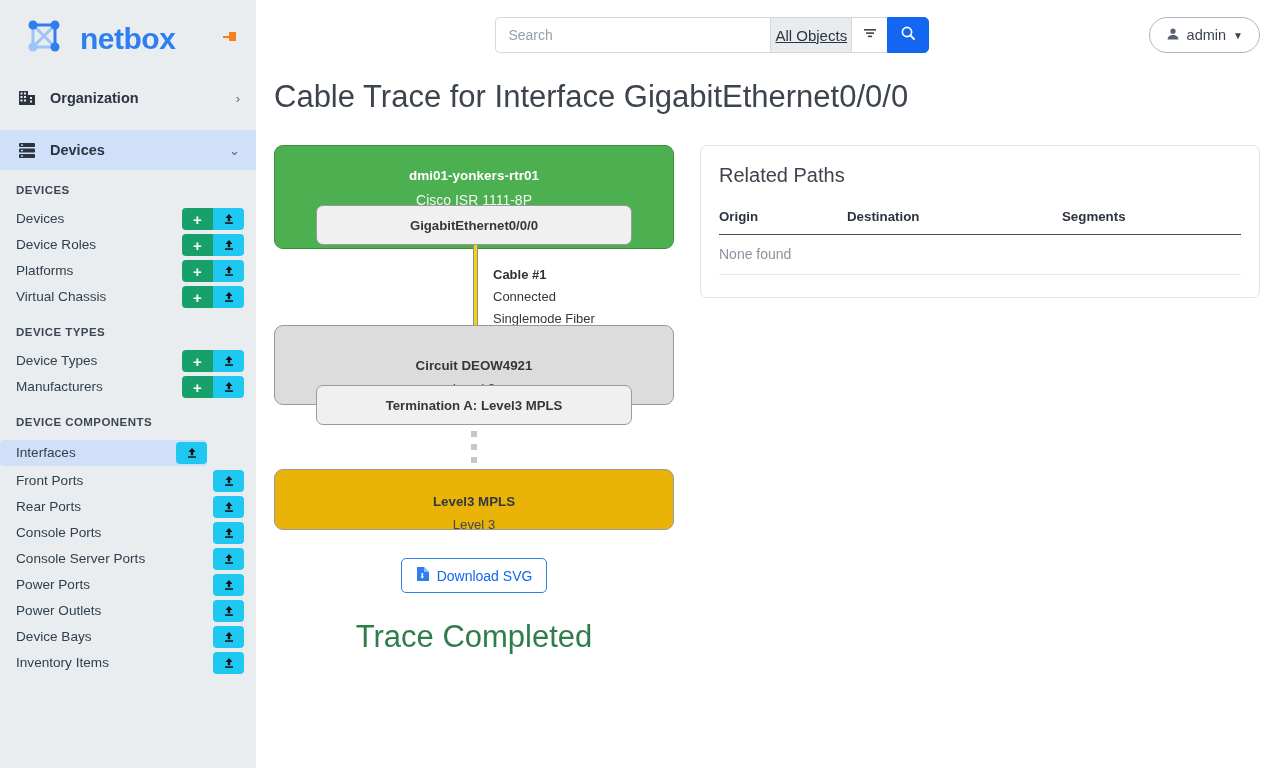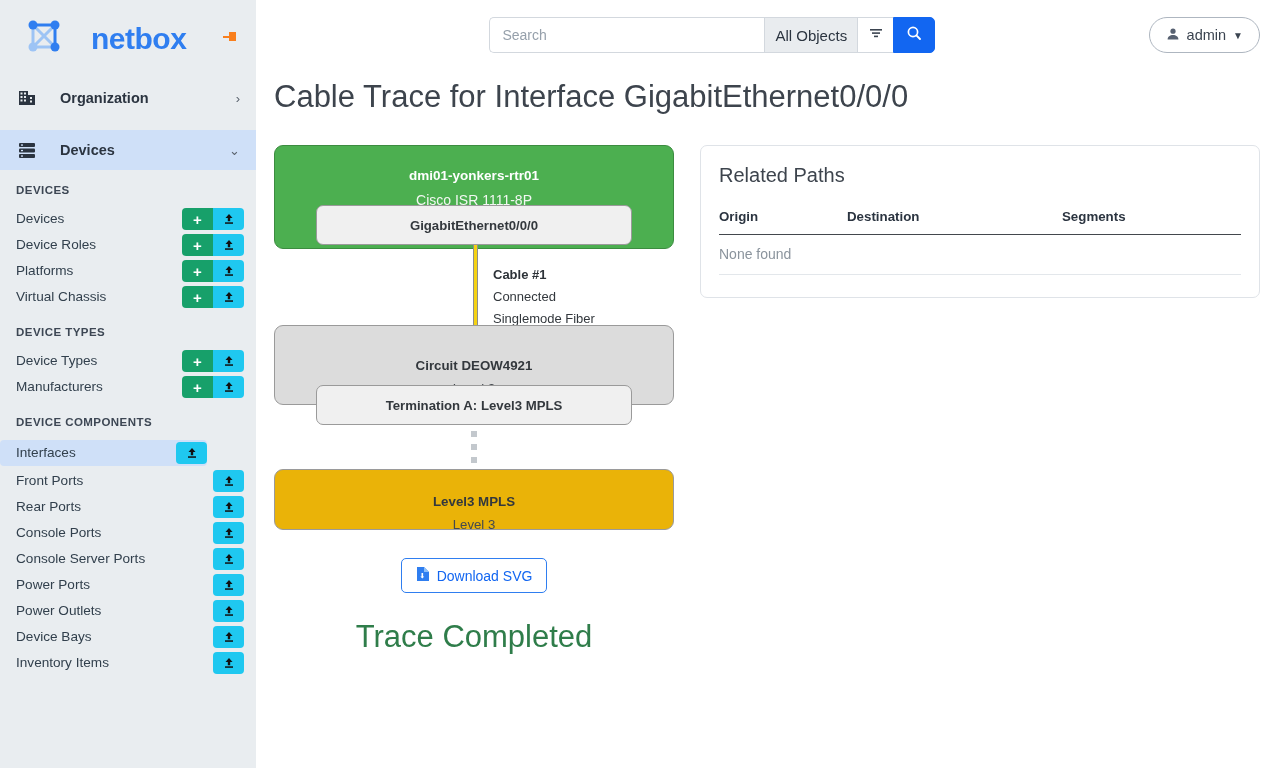--- a/index.html
+++ b/index.html
@@ -18,36 +18,36 @@
     flex: 0 0 256px;
     overflow: hidden;
     position: relative;
   }
   .brand {
     height: 78px;
     display: flex; align-items: center;
     padding: 0 16px 0 22px;
     gap: 10px;
   }
-  .brand-logo { display: flex; align-items: center; gap: 23px; flex: 1; }
+  .brand-logo { display: flex; align-items: center; gap: 12px; flex: 1; }
   .brand-word {
     font-size: 30px; font-weight: 700; color: #2f7ef0;
     letter-spacing: -0.5px; line-height: 1;
   }
   .pin-icon { margin-left: auto; }
 
   .nav-group {
     display: flex; align-items: center;
     height: 40px; padding: 0 16px 0 14px;
     cursor: pointer;
   }
   .nav-group .ng-icon { width: 26px; display: flex; align-items: center; justify-content: center; }
   .nav-group .ng-label {
     font-size: 14.5px; font-weight: 700; color: #2b3440;
-    margin-left: 20px; flex: 1;
+    margin-left: 10px; flex: 1;
   }
   .nav-group .ng-chev { color: #5a636e; font-size: 13px; }
   .nav-group.active { background: #cfe0f8; }
   .nav-group.spaced { margin-top: 12px; }
 
   .sec-head {
     font-size: 11.5px; font-weight: 700; color: #3d4754;
     letter-spacing: .45px; padding: 14px 0 8px 16px;
   }
   .nav-item {
@@ -83,23 +83,23 @@
   .search-wrap { display: flex; margin-left: auto; margin-right: auto; }
   .search-input {
     width: 275px; height: 36px;
     border: 1px solid #d3d8de; border-right: none;
     border-radius: 5px 0 0 5px;
     padding: 4px 12px; font-size: 14px; color: #2b3440;
     background: #fff; outline: none;
   }
   .search-input::placeholder { color: #96a0ab; }
   .obj-select {
-    height: 36px; display: flex; align-items: center; padding: 0 10px;
+    height: 36px; display: flex; align-items: center; padding: 0 4px;
     background: #e9ecef; border: 1px solid #d3d8de; border-right: none;
-    font-size: 15px; color: #2b3440; cursor: pointer;
+    font-size: 15px; color: #2b3440; cursor: pointer; text-decoration: underline;
   }
   .filter-btn {
     height: 36px; width: 36px; display: flex; align-items: center; justify-content: center;
     background: #fff; border: 1px solid #d3d8de; border-right: none; cursor: pointer;
   }
   .search-btn {
     height: 36px; width: 42px; display: flex; align-items: center; justify-content: center;
     background: #1266f1; border: 1px solid #1266f1; border-radius: 0 5px 5px 0; cursor: pointer;
   }
   .user-btn {

